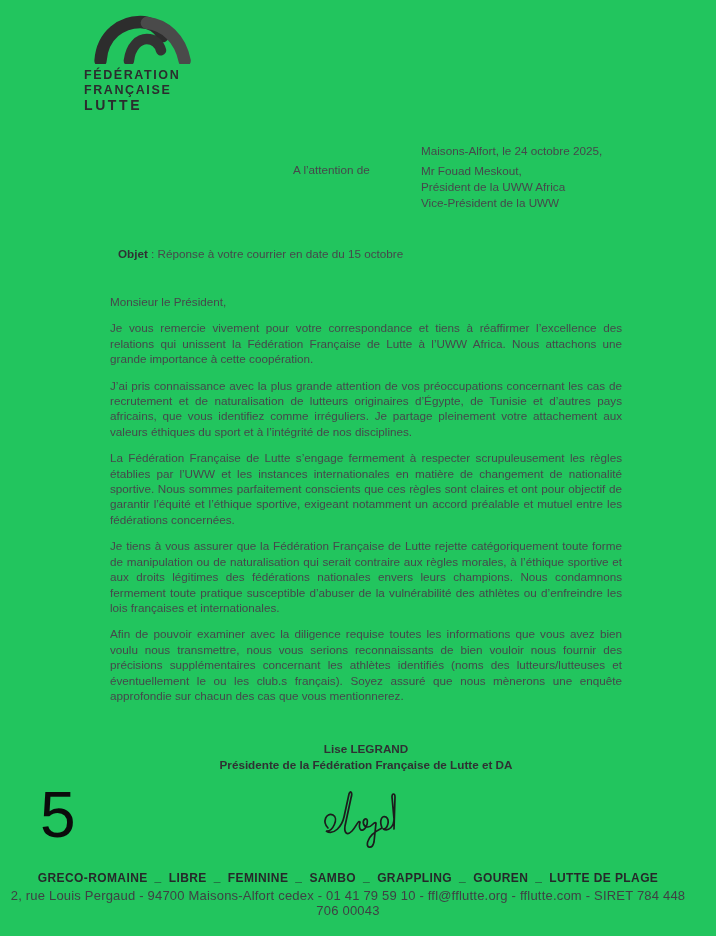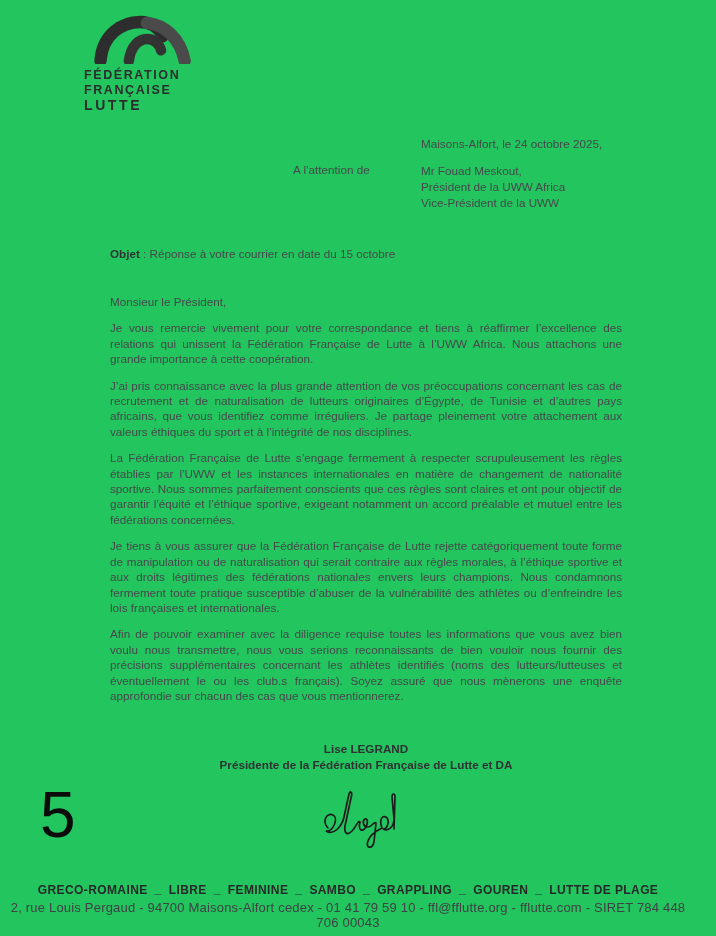--- a/index.html
+++ b/index.html
@@ -9,44 +9,44 @@
   }
 
   
   .logo { position:absolute; left:84px; top:14px; }
   .logo svg { display:block; width:104px; height:50px; margin-left:8px; }
   .logo-text { margin-top:4px; color:#2b2d2e; font-weight:bold; line-height:15px; }
   .logo-line { font-size:12.5px; letter-spacing:1.6px; }
   .logo-line.lutte { font-size:14px; letter-spacing:2.6px; }
 
   
-  .date-line { position:absolute; left:421px; top:137px; font-size:11.7px; }
+  .date-line { position:absolute; left:421px; top:144px; font-size:11.7px; }
   .attention-label { position:absolute; left:293px; top:163px; font-size:11.7px; }
   .recipient { position:absolute; left:421px; top:163px; font-size:11.7px; line-height:16px; }
 
   .subject { position:absolute; left:110px; top:247px; font-size:11.7px; }
-  .subject b { color:#2f3133; }
+  .subject b { color:#2f3133;margin-left:8px; }
 
   
   .body-block { position:absolute; left:110px; top:294px; width:512px; font-size:11.7px; line-height:15.4px; }
   .salutation { margin:0 0 11px 0; }
   .body-block p { margin:0 0 11px 0; text-align:justify; }
   .closing { margin-top:3px; }
 
   
   .sig-block { position:absolute; left:110px; top:741px; width:512px; text-align:center;
                font-size:11.7px; font-weight:bold; color:#2f3133; line-height:15.5px; }
   .sig-scribble { position:absolute; left:318px; top:784px; }
   .sig-scribble svg { width:84px; height:72px; }
 
   
   .page-number { position:absolute; left:40px; top:778px; font-size:64px; color:#0b0b0b; }
 
   
-  .footer { position:absolute; left:0; top:871px; width:696px; text-align:center;margin-top:12px; }
+  .footer { position:absolute; left:0; top:871px; width:696px; text-align:center; }
   .disciplines { font-size:12px; font-weight:bold; color:#26282a; letter-spacing:0.4px; }
   .disc-sep { display:inline-block; margin:0 7px; color:#26282a; transform:translateY(-1px); }
   .address { margin-top:3px; font-size:13px; color:#3f4144; letter-spacing:0.2px; }
 </style>
 </head>
 <body>
 
 <div class="page">
 
   <div class="logo">

